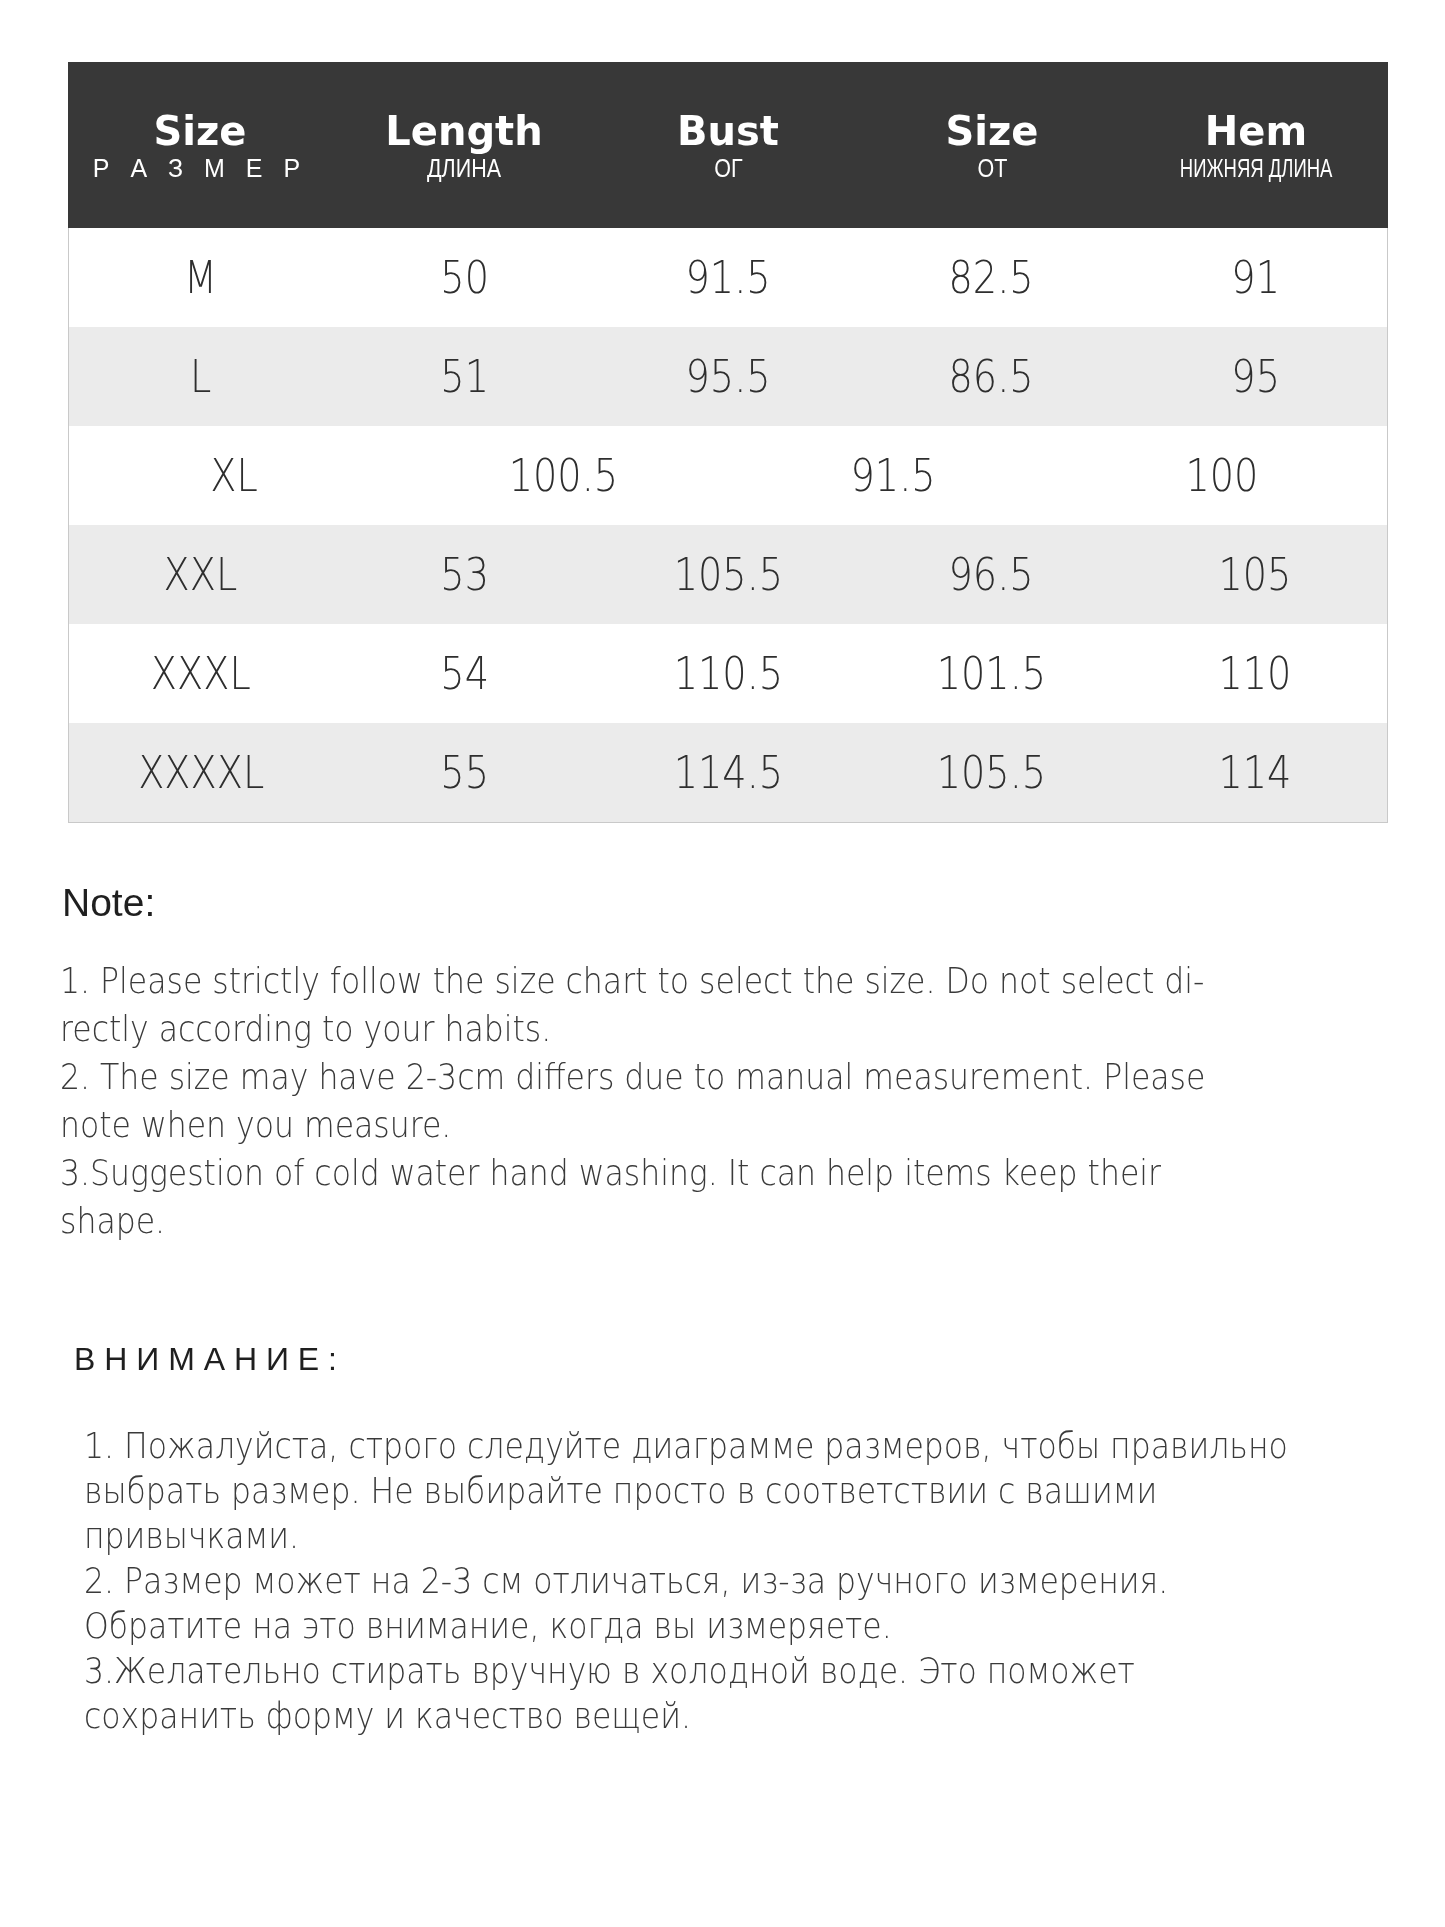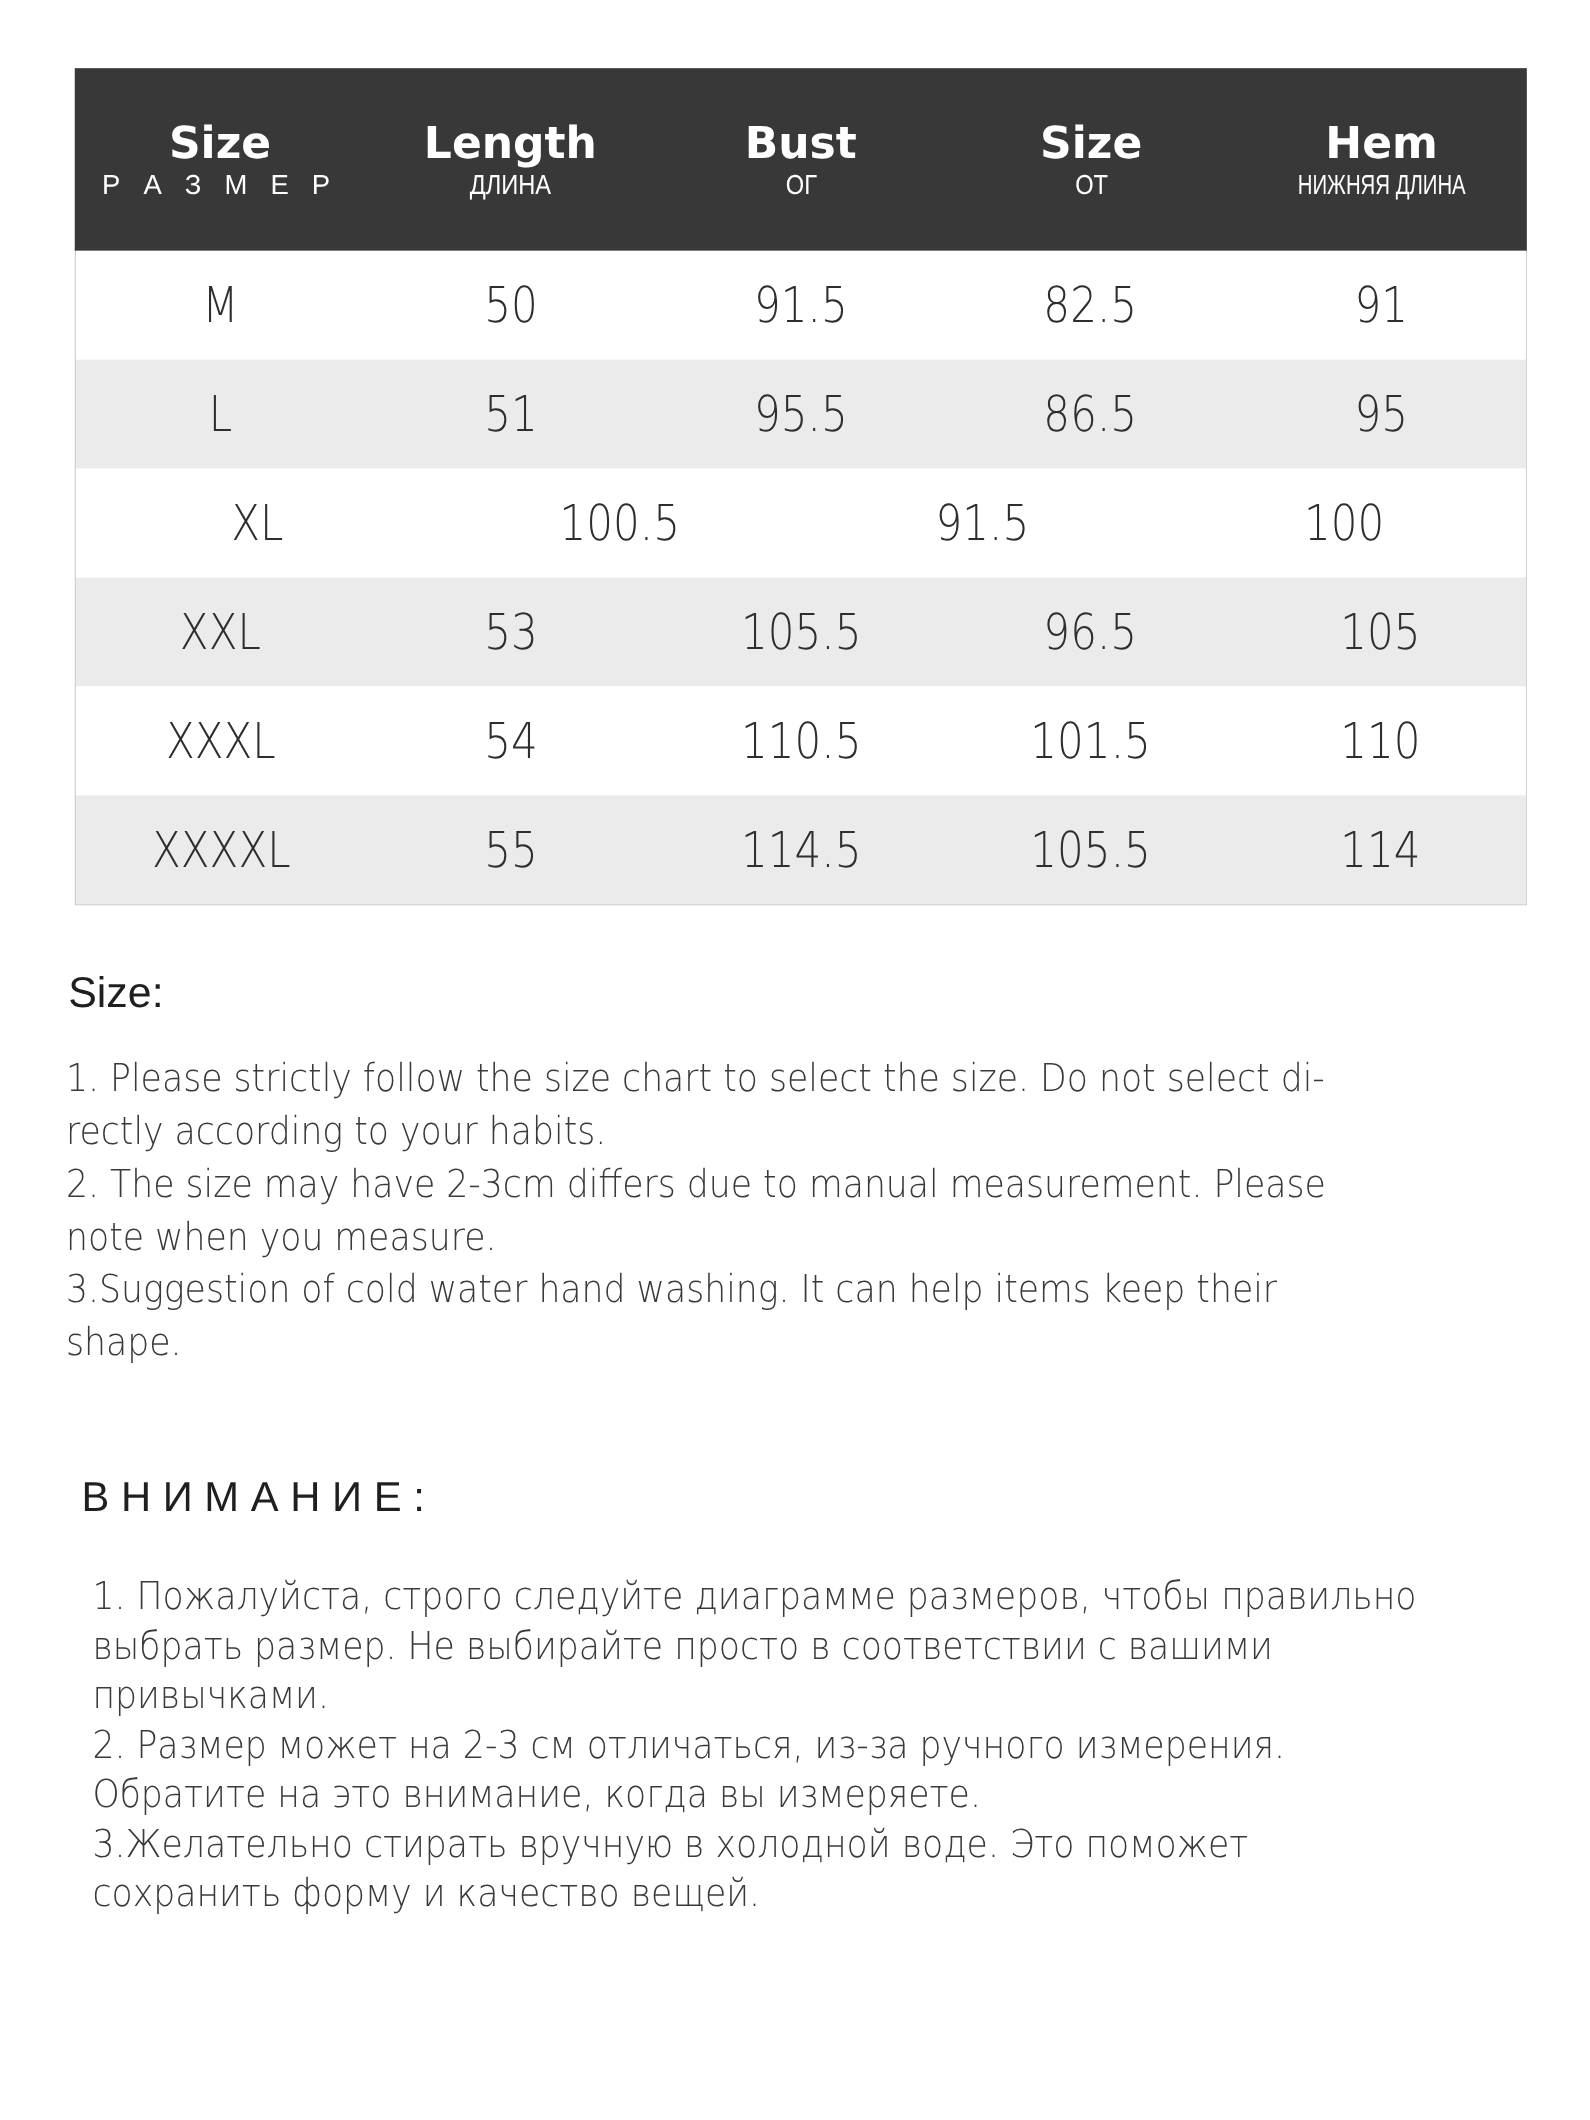--- a/index.html
+++ b/index.html
@@ -104,21 +104,21 @@
     font-weight: 300;
     color: #3a3a3a;
     line-height: 48px;
     white-space: nowrap;
     transform: scaleX(0.9);
     transform-origin: 0 50%;
     font-family: "DejaVu Sans", "Liberation Sans", sans-serif;
   }
   .attention-heading {
     margin: 96px 0 0 74px;
-    font-size: 38px;
+    font-size: 32px;
     font-weight: 500;
     color: #1f1f1f;
     display: inline-block;
     white-space: nowrap;
   }
   .notes-ru { margin: 46px 0 0 84px; }
   .notes-ru .note-line {
     font-size: 35px;
     font-weight: 300;
     color: #3a3a3a;
@@ -255,21 +255,21 @@
             <span>105.5</span>
           </div>
           <div class="td">
             <span>114</span>
           </div>
         </div>
       </div>
   </div>
 
   <div>
-    <span class="note-heading">Size:</span>
+    <span class="note-heading">Note:</span>
     <div class="notes-en">
         <div class="note-line">1. Please strictly follow the size chart  to select the size. Do not select di-</div>
         <div class="note-line">rectly according to your habits.</div>
         <div class="note-line">2. The size may have 2-3cm differs due to manual measurement. Please</div>
         <div class="note-line">note when you measure.</div>
         <div class="note-line">3.Suggestion of cold water hand washing. It can help items keep their</div>
         <div class="note-line">shape.</div>
       </div>
   </div>
 

